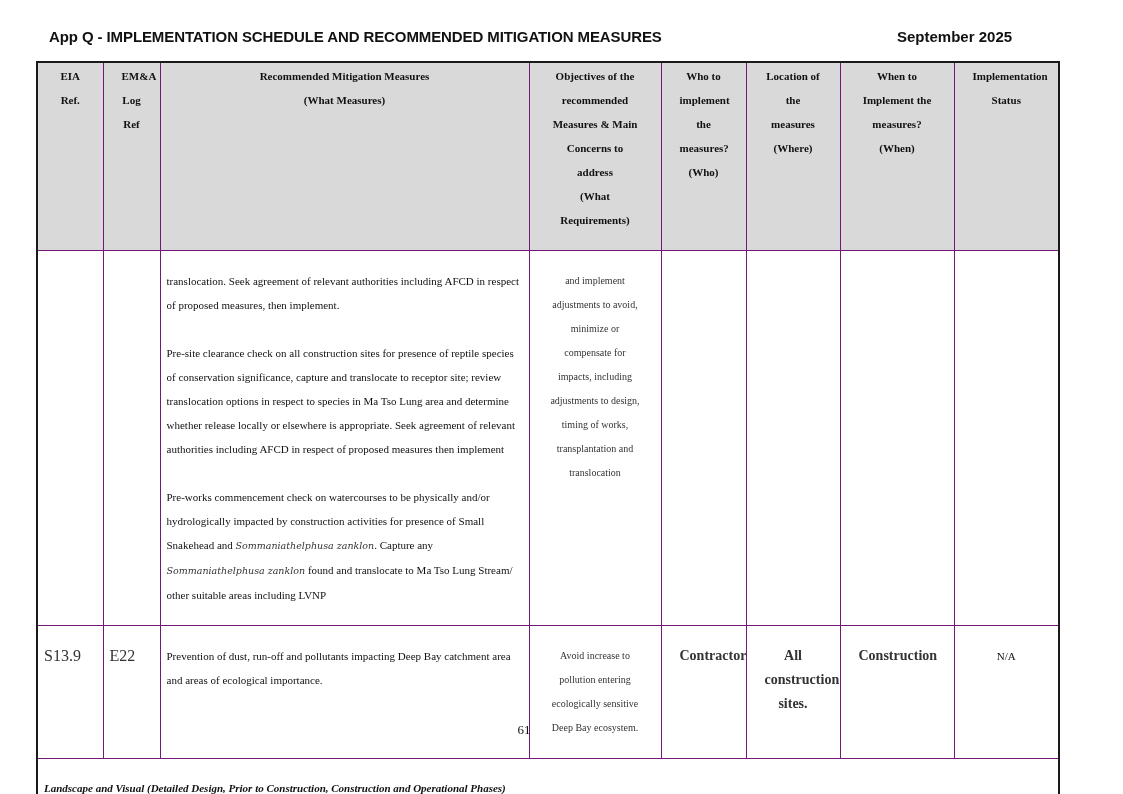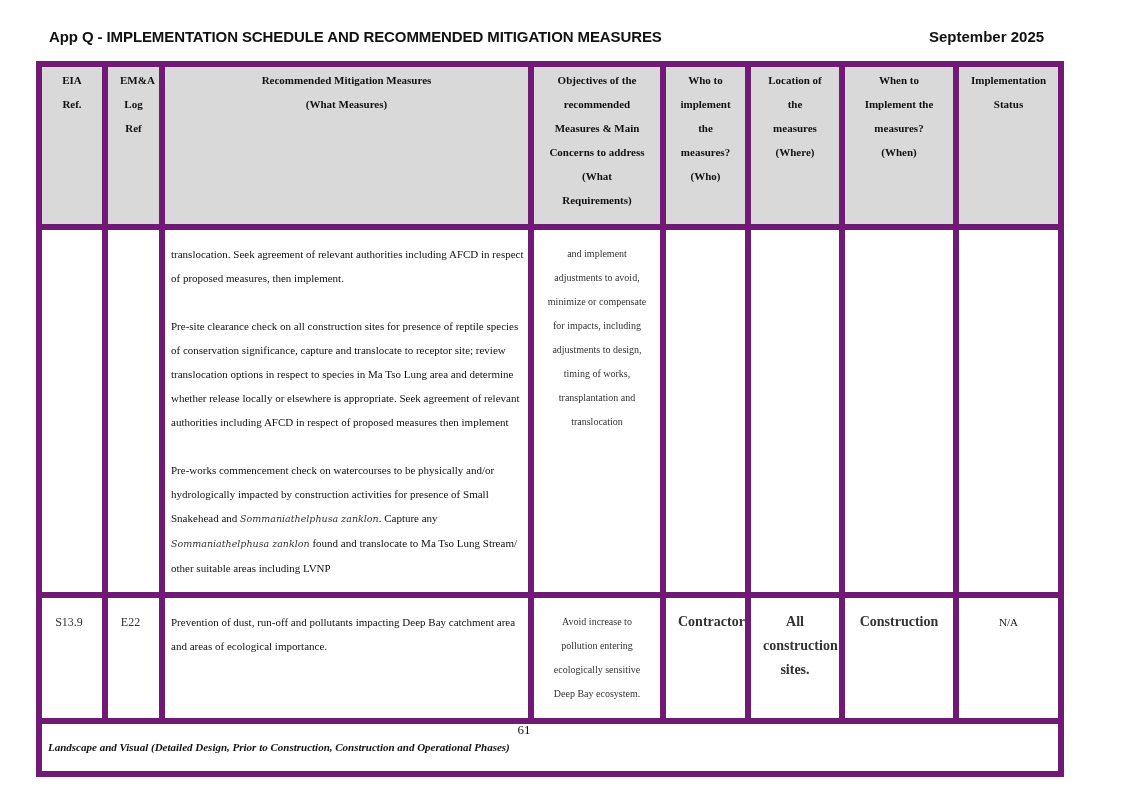--- a/index.html
+++ b/index.html
@@ -1,25 +1,25 @@
 <!DOCTYPE html>
 <html><head>
 <meta charset="utf-8">
 <style>
   html, body { margin:0; padding:0; background:#ffffff; }
   body { width:1123px; height:794px; position:relative; overflow:hidden; font-family:"Liberation Serif", serif; color:#111; }
   .hdr-title { position:absolute; left:49px; top:28px; font-family:"Liberation Sans", sans-serif; font-weight:bold; font-size:15px; letter-spacing:-0.1px; }
-  .hdr-date { position:absolute; left:929px; top:28px; font-family:"Liberation Sans", sans-serif; font-weight:bold; font-size:15px; }
+  .hdr-date { position:absolute; left:897px; top:28px; font-family:"Liberation Sans", sans-serif; font-weight:bold; font-size:15px; }
   table.main { position:absolute; left:36px; top:61px; width:1022px; border-collapse:collapse; table-layout:fixed; }
-  table.main td, table.main th { border:6px solid #701a75; vertical-align:top; padding:12px; }
+  table.main td, table.main th { border:1px solid #701a75; vertical-align:top; padding:18px; }
   table.main { border:2px solid #1a1a1a; }
   th { background:#d9d9d9; font-weight:bold; font-size:11px; line-height:24px; text-align:center; padding-top:1px !important; height:119px; }
   th .ln { display:block; }
   td { font-size:11px; line-height:24px; }
-  .c-ref { padding-left:6px !important; font-size:12px; color:#333;text-align:center; }
+  .c-ref { padding-left:6px !important; font-size:16px; color:#333; }
   .c-meas { padding-left:6px !important; padding-right:4px !important; }
   .c-meas p { margin:0; }
   .c-meas .gap { height:24px; }
   .c-obj { text-align:center; font-size:10px; color:#333; }
   .c-ctr { text-align:center; font-size:14px; color:#333;font-weight:bold; }
   .c-status { text-align:center; font-size:11px; }
   .ital-sp { font-style:italic; font-family:"DejaVu Serif", serif; font-size:9.5px; color:#333; }
   tr.sect td { font-style:italic; font-weight:bold; font-size:11px; line-height:23px; height:23px; text-align:center; }
   tr.sect td.left { text-align:left; padding-left:6px;margin-left:8px; }
   .page-num { position:absolute; left:0; width:1048px; top:722px; text-align:center; font-size:13px; }

